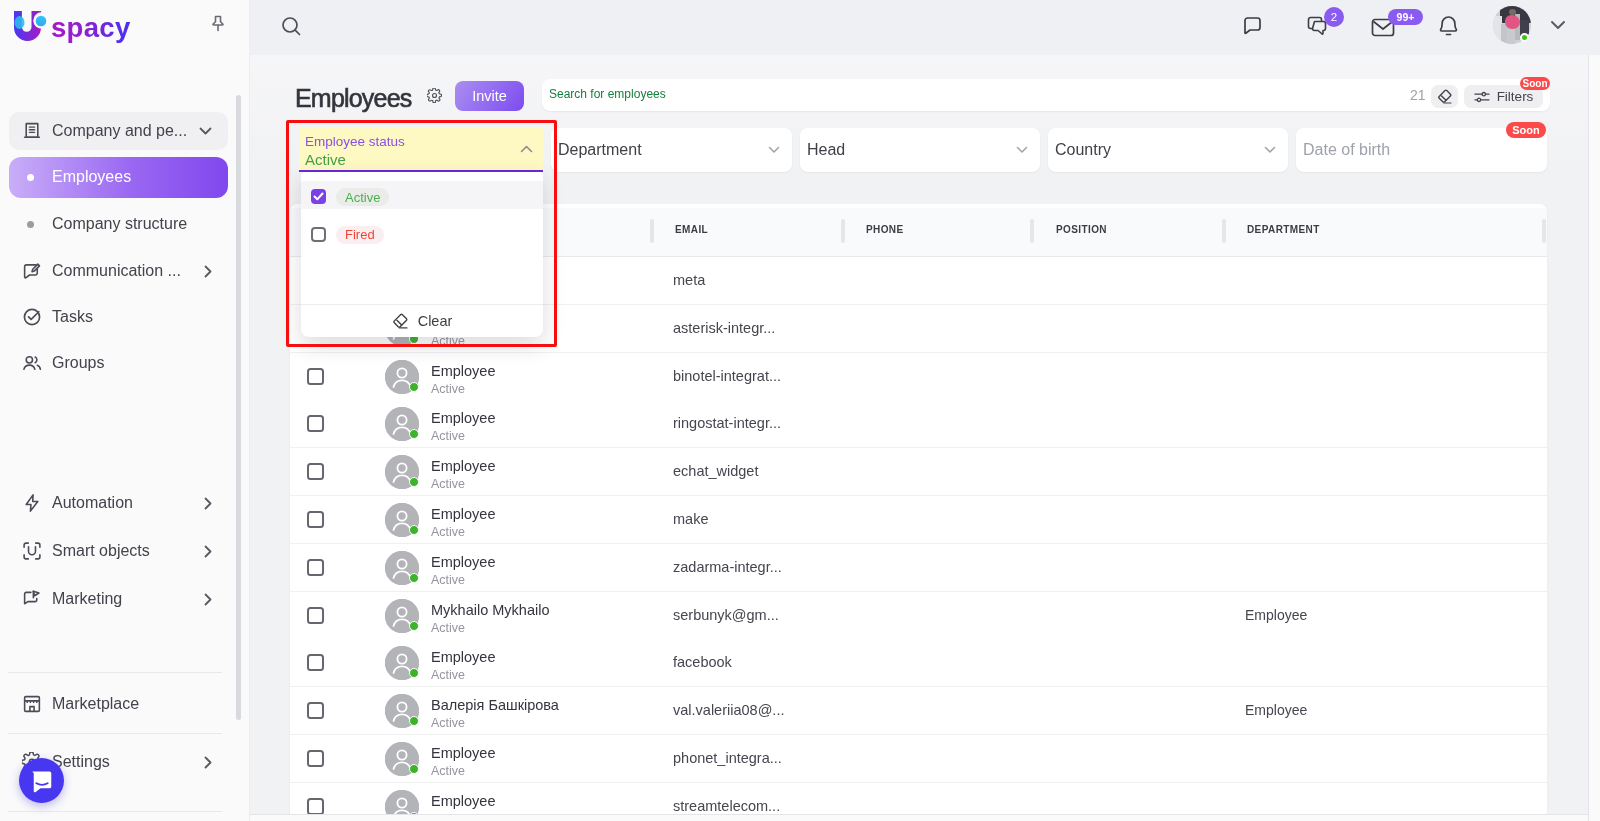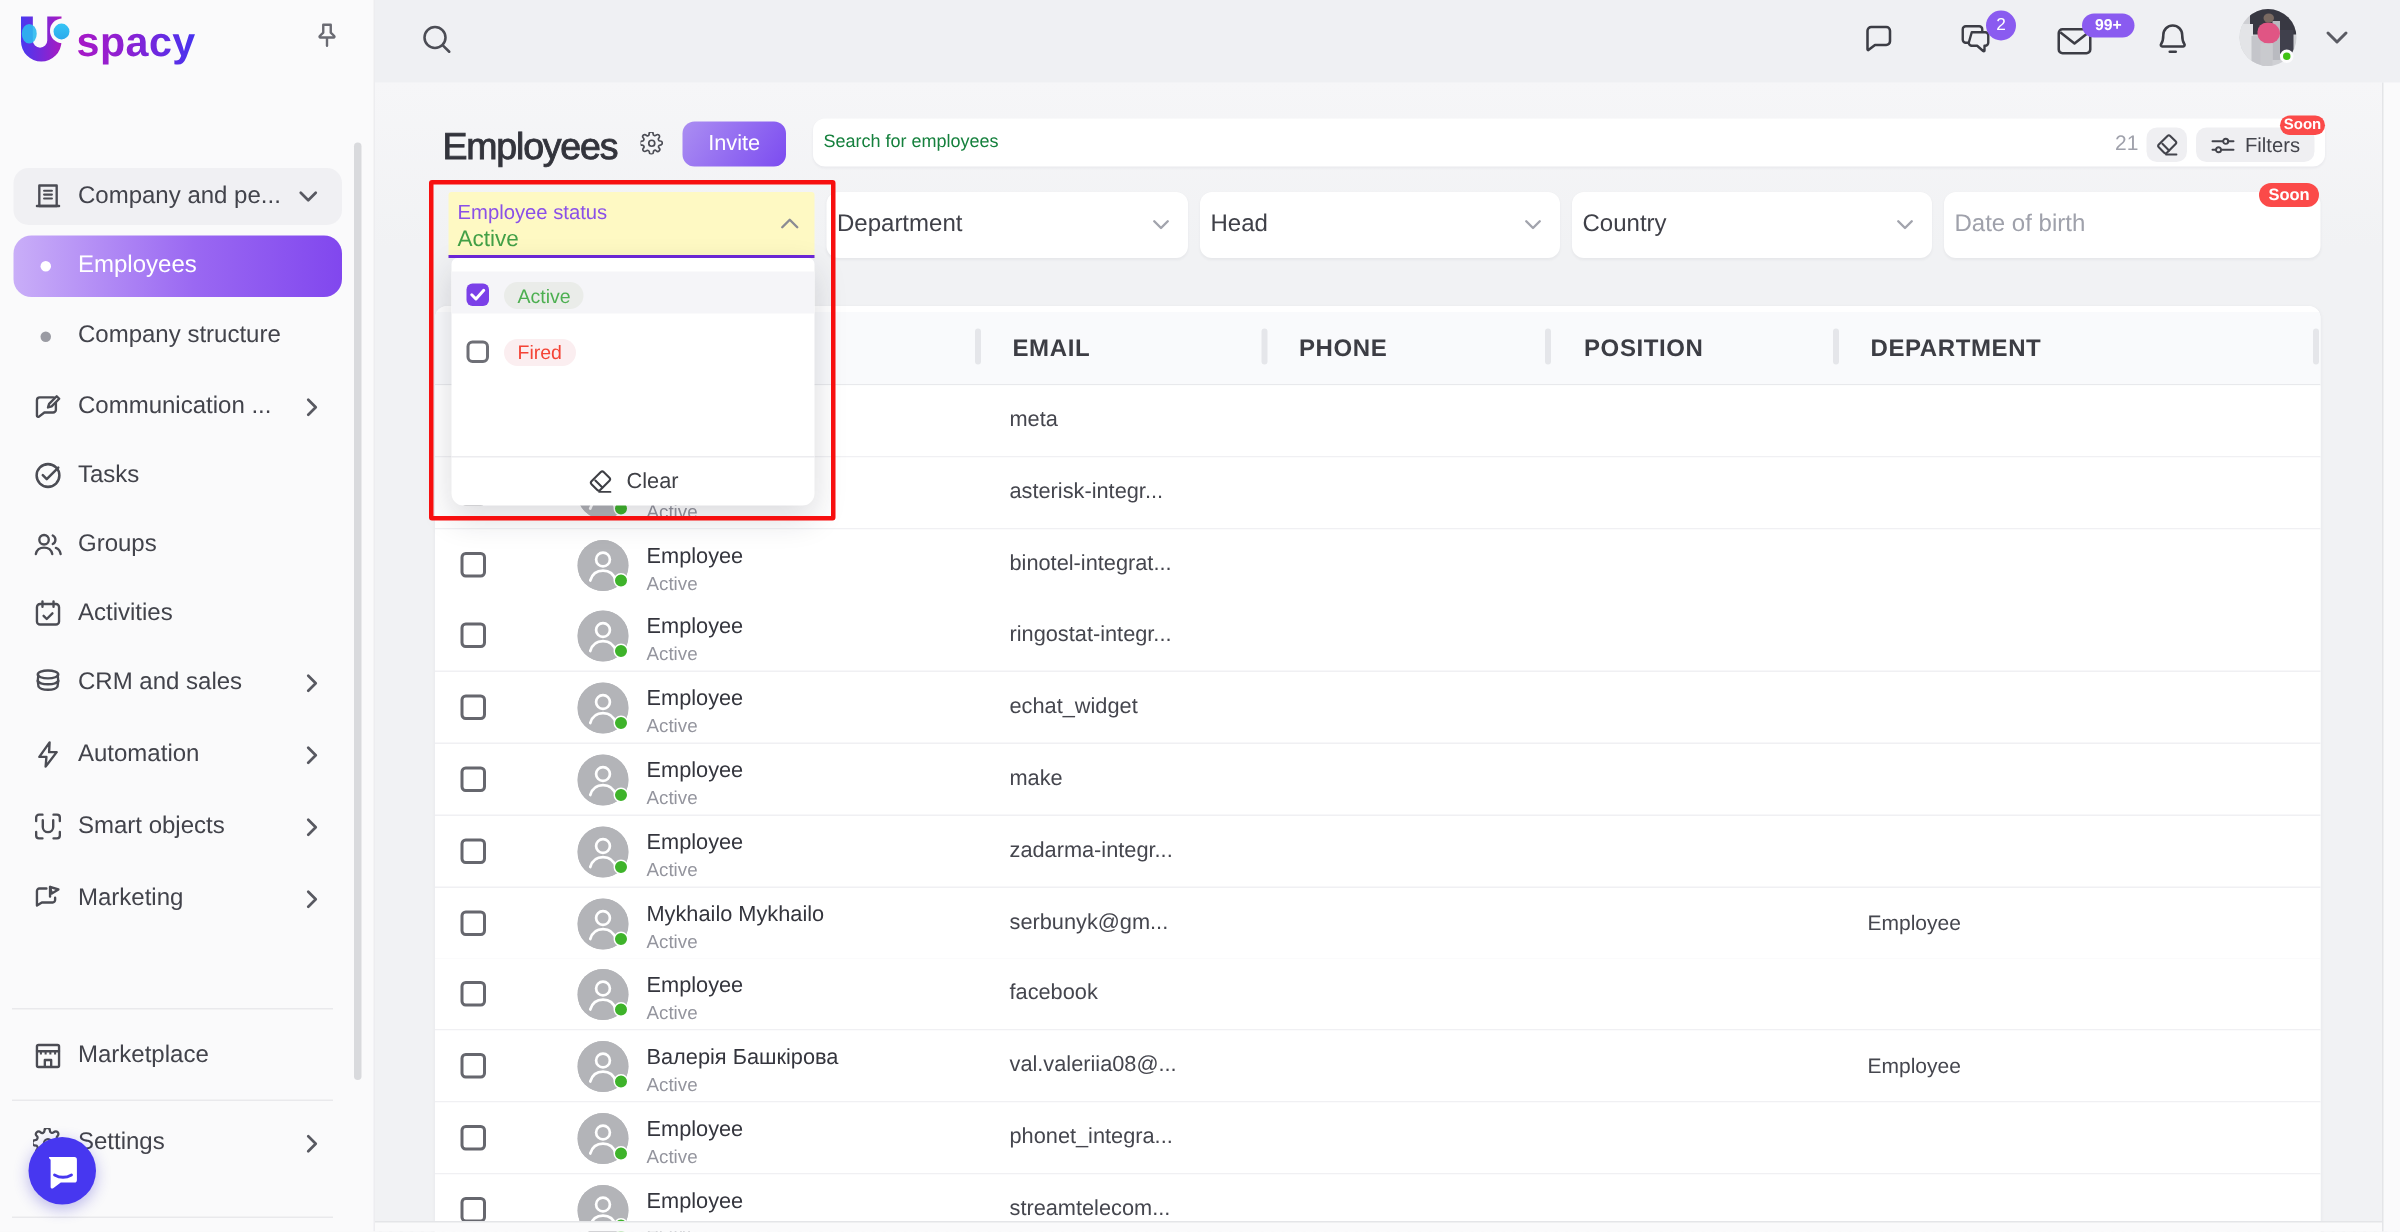--- a/index.html
+++ b/index.html
@@ -35,21 +35,21 @@
 .fbox .lab{margin-left:7px;font-size:16px;color:#3f4048;}
 .fbox .labg{margin-left:7px;font-size:16px;color:#9fa1ab;}
 .fbox .fchev{position:absolute;right:12px;color:#a2a4ad;}
 #fb2{left:551px;width:241px;}
 #fb3{left:800px;width:240px;}
 #fb4{left:1048px;width:240px;}
 #fb5{left:1296px;width:251px;}
 
 #table{position:absolute;left:290px;top:204px;width:1257px;height:617px;background:#fff;border-radius:8px 8px 0 0;box-shadow:0 1px 3px rgba(40,40,60,.05);}
 #thead{position:absolute;left:0;top:0;width:1257px;height:53px;background:linear-gradient(180deg,#ffffff 0 4px,#f9fafc 4px);border-radius:8px 8px 0 0;border-bottom:1px solid #e8e9ec;}
-.thlab{position:absolute;top:20px;font-size:16px;font-weight:700;color:#3c3d44;letter-spacing:.4px;text-align:right;}
+.thlab{position:absolute;top:20px;font-size:10px;font-weight:700;color:#3c3d44;letter-spacing:.4px;text-align:right;}
 .tdiv{position:absolute;top:15px;width:4px;height:24px;border-radius:2px;background:#e5e6ea;}
 .trow{position:absolute;left:0;width:1257px;height:48px;border-bottom:1px solid #f0f0f3;background:#fff;}
 .cb{position:absolute;left:17px;top:15px;width:17px;height:17px;border:2px solid #66676e;border-radius:3.5px;background:#fff;}
 .av{position:absolute;left:95px;top:7px;width:34px;height:34px;border-radius:50%;background:#b3b4b8;}
 .av svg{position:absolute;left:0;top:0;}
 .gdot{position:absolute;width:10px;height:10px;border-radius:50%;background:#3eb32a;border:1.5px solid #fff;}
 .nm{position:absolute;left:141px;top:10px;font-size:14.5px;color:#34353d;}
 .st{position:absolute;left:141px;top:29px;font-size:12.5px;color:#94959e;}
 .em{position:absolute;left:383px;top:15px;font-size:14.5px;color:#45464e;}
 .dep{position:absolute;left:955px;top:15px;font-size:14px;color:#45464e;}
@@ -171,33 +171,21 @@
         <path d="M6.2 9.3l2.5 2.5 7.3-7.3"></path>
       </svg>Tasks</div>
 
  <div class="navitem" style="top:340px"><svg class="nico" viewBox="0 0 19 19" fill="none" stroke="currentColor" stroke-width="1.5" stroke-linecap="round" stroke-linejoin="round">
         <circle cx="7" cy="6.5" r="3"></circle>
         <path d="M1.8 15.5c.6-2.6 2.7-4 5.2-4s4.6 1.4 5.2 4"></path>
         <path d="M12.5 3.8a3 3 0 0 1 0 5.4"></path>
         <path d="M14.5 11.7c1.6.5 2.6 1.8 3 3.8"></path>
       </svg>Groups</div>
 
- <div class="navitem" style="top:386px"><svg class="nico" viewBox="0 0 19 19" fill="none" stroke="currentColor" stroke-width="1.5" stroke-linecap="round" stroke-linejoin="round">
-        <rect x="2.5" y="3.5" width="14" height="13" rx="2"></rect>
-        <path d="M6 1.8v3.4M13 1.8v3.4"></path>
-        <path d="M6.7 11l2 2 3.6-3.6"></path>
-      </svg>Activities</div>
-
- <div class="navitem" style="top:432px"><svg class="nico" viewBox="0 0 19 19" fill="none" stroke="currentColor" stroke-width="1.5" stroke-linecap="round">
-        <ellipse cx="9.5" cy="4.4" rx="6.5" ry="2.5"></ellipse>
-        <path d="M3.2 8.6c.6 1.1 3.2 2 6.3 2s5.7-.9 6.3-2M3.4 4.8l-.4 3.6M15.6 4.8l.4 3.6"></path>
-        <path d="M3.6 12.2c.6 1.1 3 1.9 5.9 1.9s5.3-.8 5.9-1.9M3 8.5l.5 3.6M16 8.5l-.5 3.6"></path>
-      </svg>CRM and sales<svg class="chev" width="8" height="13" viewBox="0 0 8 13" fill="none" stroke="currentColor" stroke-width="1.8" stroke-linecap="round" stroke-linejoin="round">
-        <path d="M1.5 1.5l5 5-5 5"></path>
-      </svg></div>
+
 
  <div class="navitem" style="top:480px"><svg class="nico" viewBox="0 0 19 19" fill="none" stroke="currentColor" stroke-width="1.5" stroke-linejoin="round">
         <path d="M10.5 1.8 4 11h4.5L8 17.2 15 8h-4.8z"></path>
       </svg>Automation<svg class="chev" width="8" height="13" viewBox="0 0 8 13" fill="none" stroke="currentColor" stroke-width="1.8" stroke-linecap="round" stroke-linejoin="round">
         <path d="M1.5 1.5l5 5-5 5"></path>
       </svg></div>
 
  <div class="navitem" style="top:528px"><svg class="nico" viewBox="0 0 19 19" fill="none" stroke="currentColor" stroke-width="1.5" stroke-linecap="round" stroke-linejoin="round">
         <path d="M2 6V3.8A1.8 1.8 0 0 1 3.8 2H6M13 2h2.2A1.8 1.8 0 0 1 17 3.8V6M17 13v2.2a1.8 1.8 0 0 1-1.8 1.8H13M6 17H3.8A1.8 1.8 0 0 1 2 15.2V13"></path>
         <path d="M6.2 5.5v4.3a3.3 3.3 0 0 0 6.6 0V5.5"></path>

